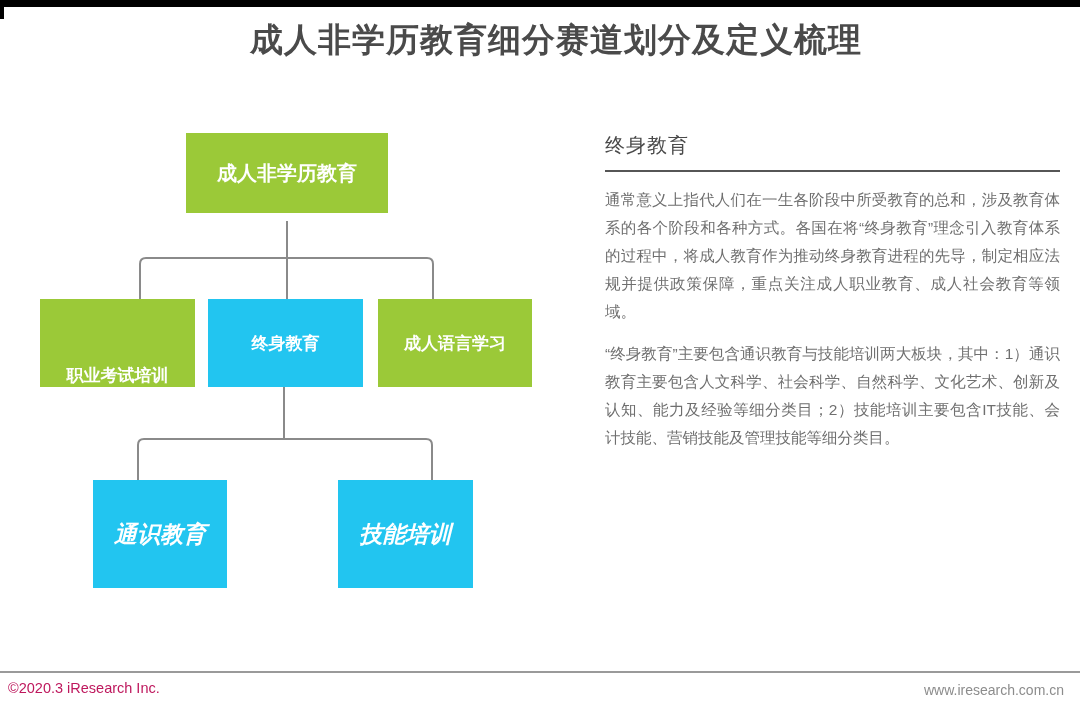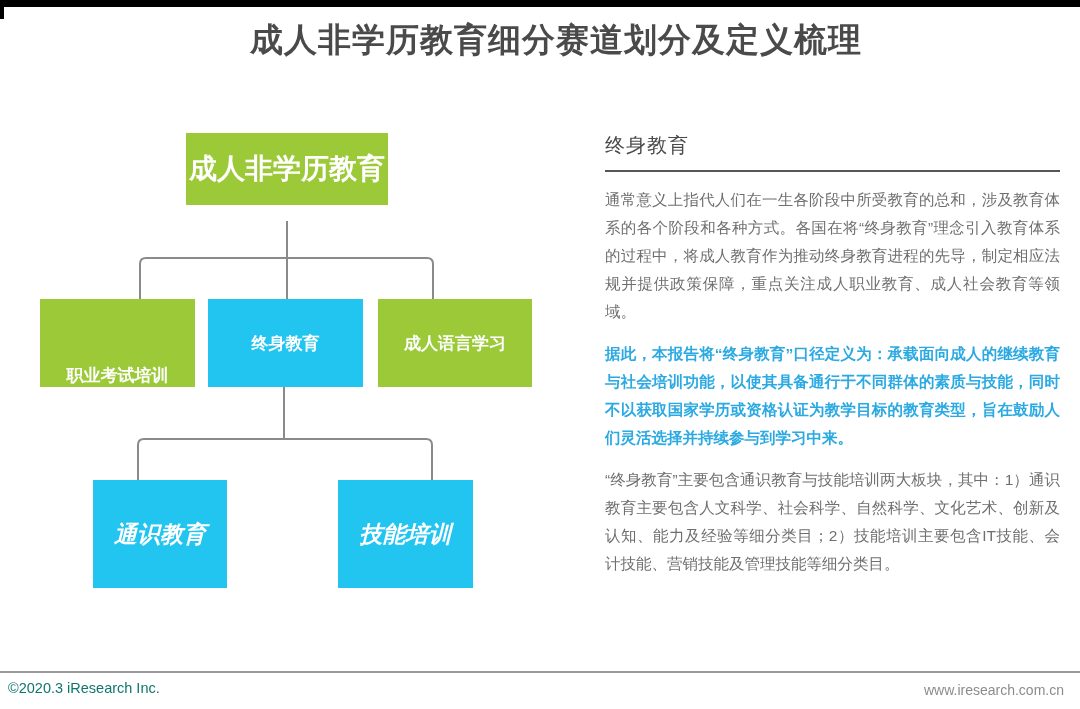--- a/index.html
+++ b/index.html
@@ -17,21 +17,21 @@
   }
 
   
   .connectors{position:absolute;left:0;top:0;width:1080px;height:709px;}
   .node{
     position:absolute;display:flex;align-items:center;justify-content:center;
     color:#ffffff;font-weight:700;text-align:center;
   }
   .node.green{background:var(--green,#9bc938);}
   .node.cyan{background:var(--cyan,#22c5f0);}
-  .node-root{left:186px;top:133px;width:202px;height:72px;font-size:28px;}
+  .node-root{left:186px;top:133px;width:202px;height:80px;font-size:20px;}
   .node-l2{top:299px;height:88px;font-size:17px;}
   .node-l2-0{left:40px;width:155px;align-items:flex-end;}
   .node-l2-1{left:208px;width:155px;}
   .node-l2-2{left:378px;width:154px;}
   .node-l3{top:480px;height:108px;font-size:23px;font-style:italic;}
   .node-l3-0{left:93px;width:134px;}
   .node-l3-1{left:338px;width:135px;}
 
   
   .panel{position:absolute;left:605px;top:132px;width:455px;}
@@ -45,21 +45,21 @@
   }
   .panel p.highlight{color:var(--blue-text,#2ba9e2);font-weight:700;}
 
   .source-line{
     position:absolute;left:8px;top:648px;font-size:12.5px;color:#767676;margin:0;
   }
   .footer-divider{
     position:absolute;left:0;top:671px;width:1080px;border:none;border-top:2px solid #9a9a9a;margin:0;
   }
   .footer-left{
-    position:absolute;left:8px;top:680px;font-size:14.5px;color:#0f766e;
+    position:absolute;left:8px;top:680px;font-size:14.5px;color:#be185d;
   }
   .footer-right{
     position:absolute;right:16px;top:682px;font-size:14px;color:#8c8c8c;
   }
 </style>
 </head>
 <body>
 
 <div class="stage">
 
@@ -95,21 +95,20 @@
     <span>通识教育</span>
   </div>
   <div class="node cyan node-l3 node-l3-1">
     <span>技能培训</span>
   </div>
 
   <div class="panel">
     <h2 class="panel-heading">终身教育</h2>
     <hr class="panel-divider">
     <p>通常意义上指代人们在一生各阶段中所受教育的总和，涉及教育体系的各个阶段和各种方式。各国在将“终身教育”理念引入教育体系的过程中，将成人教育作为推动终身教育进程的先导，制定相应法规并提供政策保障，重点关注成人职业教育、成人社会教育等领域。</p>
-    <p class="highlight">据此，本报告将“终身教育”口径定义为：承载面向成人的继续教育与社会培训功能，以使其具备通行于不同群体的素质与技能，同时不以获取国家学历或资格认证为教学目标的教育类型，旨在鼓励人们灵活选择并持续参与到学习中来。</p>
     <p>“终身教育”主要包含通识教育与技能培训两大板块，其中：1）通识教育主要包含人文科学、社会科学、自然科学、文化艺术、创新及认知、能力及经验等细分类目；2）技能培训主要包含IT技能、会计技能、营销技能及管理技能等细分类目。</p>
   </div>
 
   <hr class="footer-divider">
   <div class="footer-left">©2020.3 iResearch Inc.</div>
   <div class="footer-right">www.iresearch.com.cn</div>
 
 </div>
 
 </body></html>

